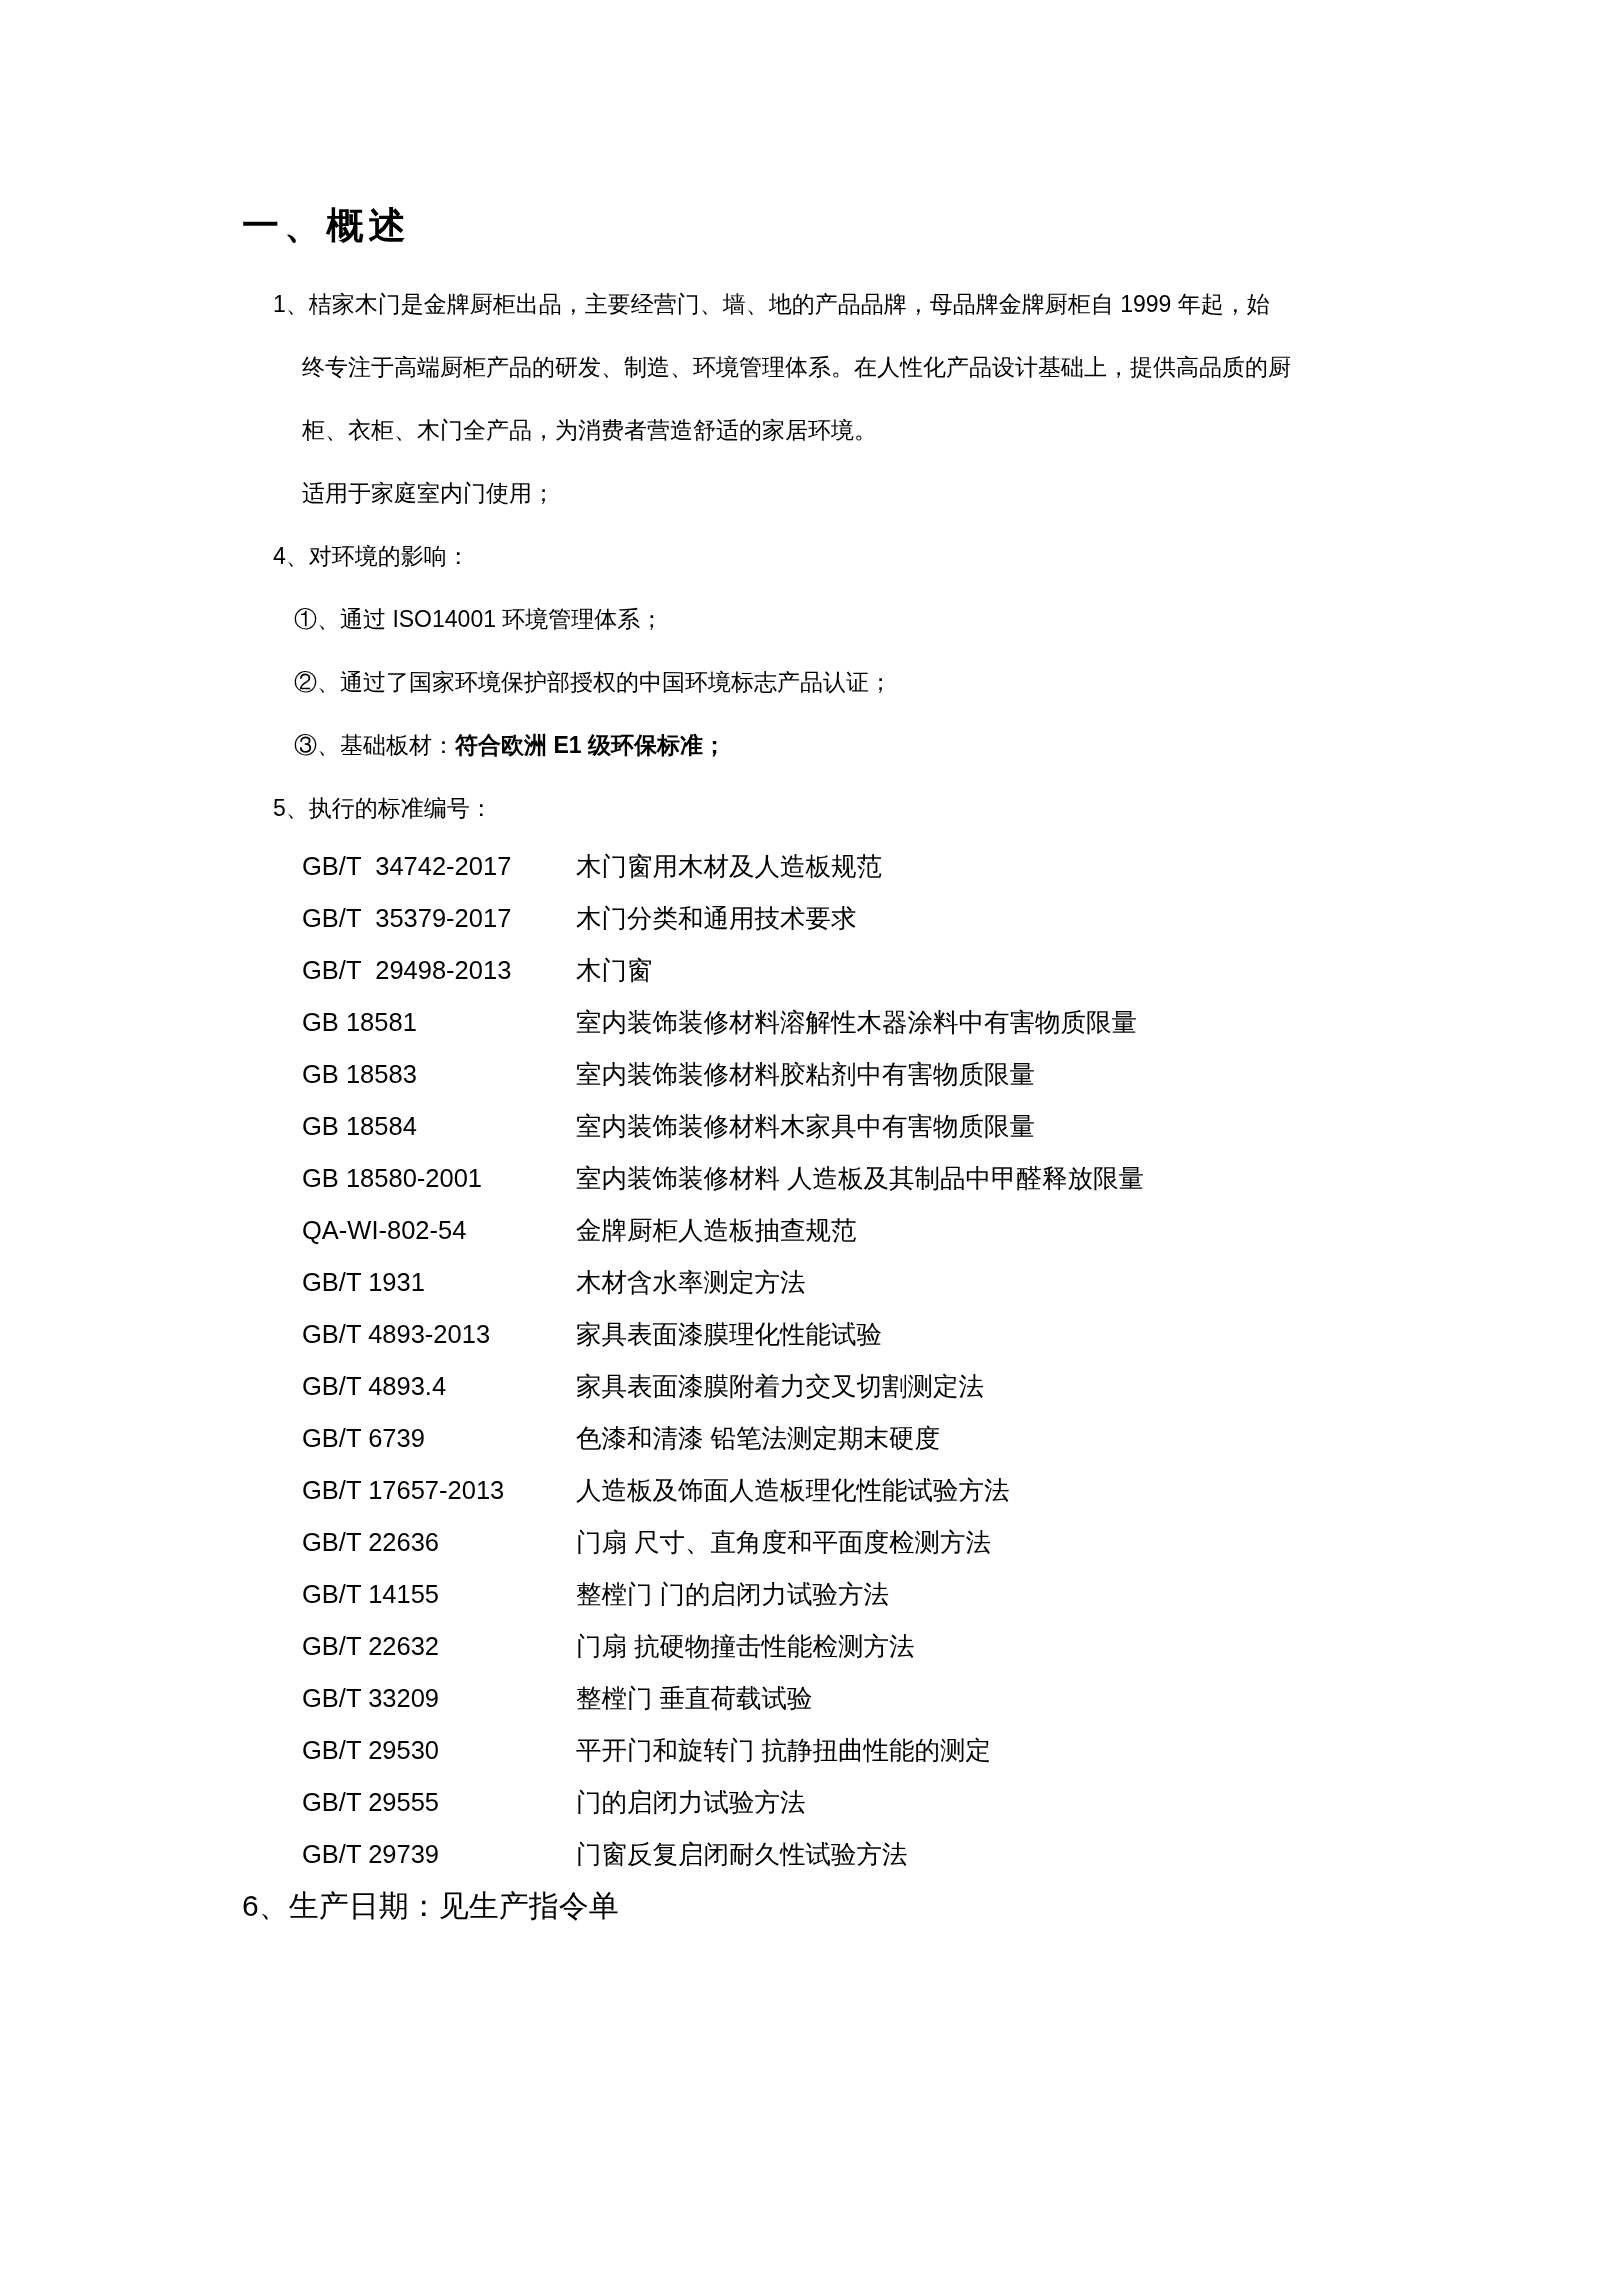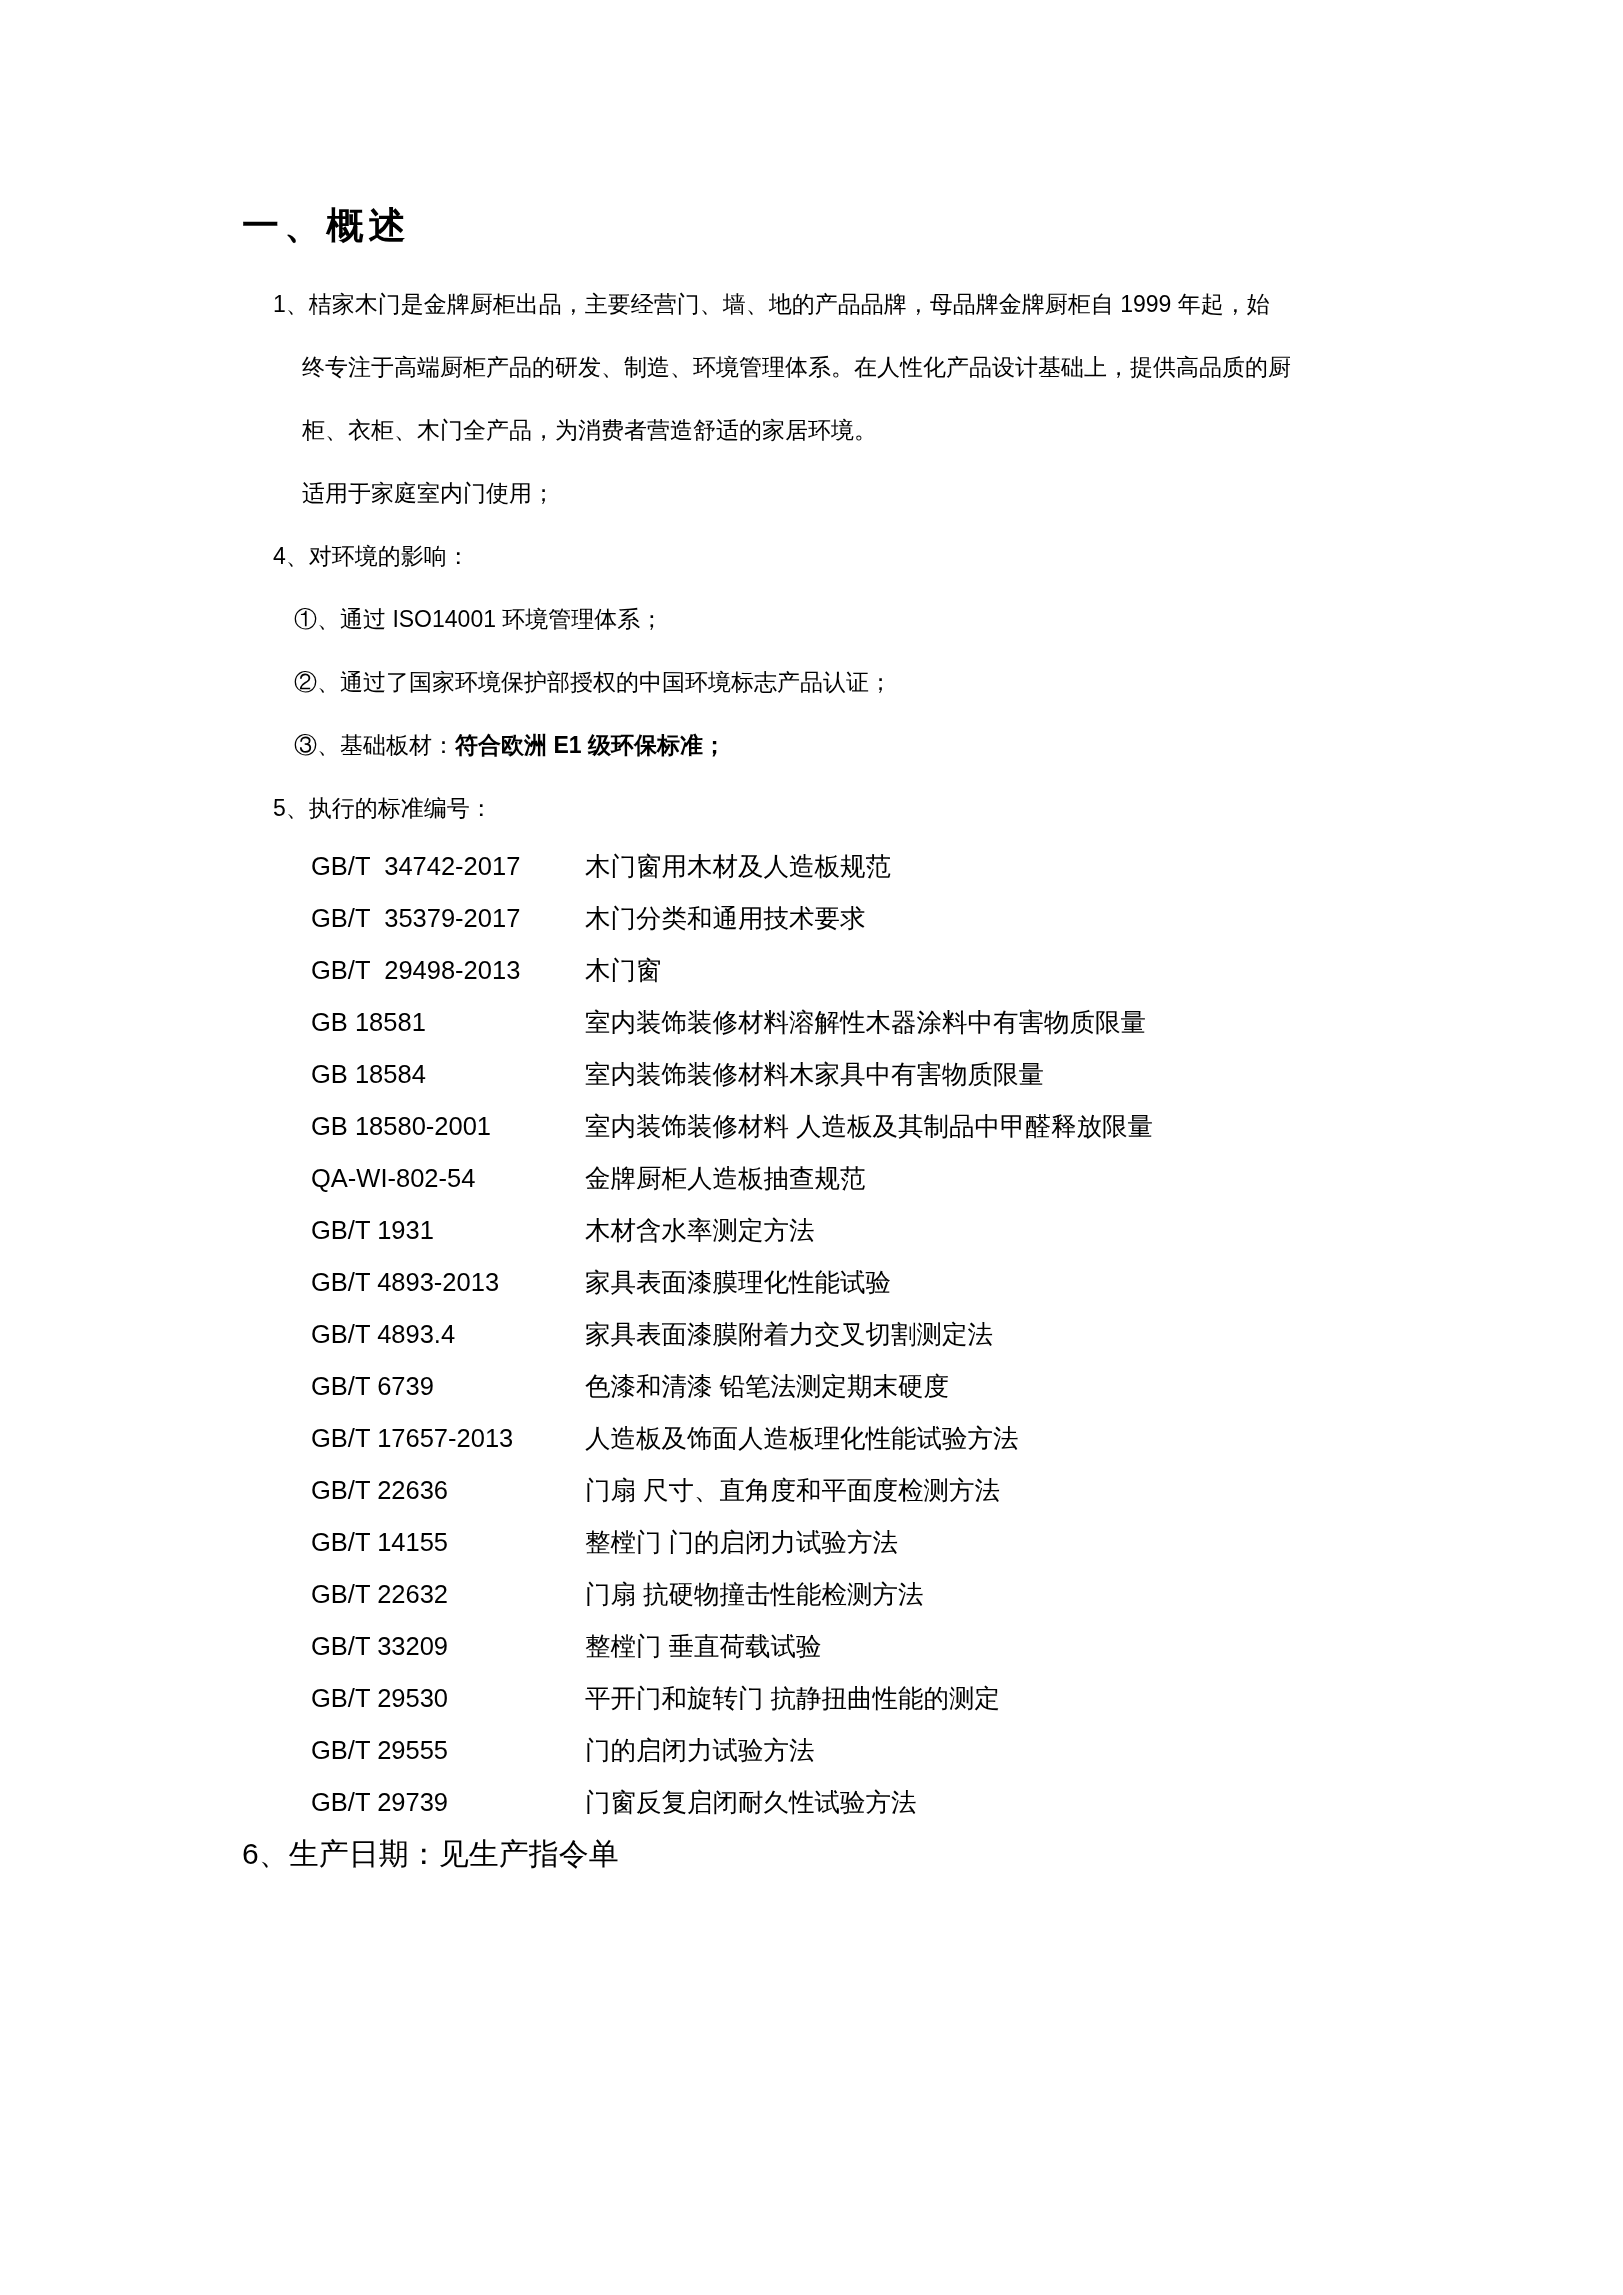--- a/index.html
+++ b/index.html
@@ -30,21 +30,21 @@
   .ind-circ { padding-left: 52px; }
   .bold { font-weight: bold; }
   .stds { }
   .std {
     display: flex;
     font-size: 25.5px;
     line-height: 52px;
     white-space: pre;
     padding-left: 60px;
   }
-  .std .code { min-width: 274px; flex: 0 0 auto; margin-left: 9px; }
+  .std .code { min-width: 274px; flex: 0 0 auto; }
   .std .name { flex: 0 0 auto; }
   .footer-line {
     font-size: 30px;
     line-height: 52px;
     white-space: pre;
   }
 </style>
 </head>
 <body>
 
@@ -62,20 +62,21 @@
     <div class="ln ind-circ"><span>②、通过了国家环境保护部授权的中国环境标志产品认证；</span></div>
     <div class="ln ind-circ"><span>③、基础板材：</span><span class="bold">符合欧洲 E1 级环保标准；</span></div>
     <div class="ln ind-num"><span>5、执行的标准编号：</span></div>
   </div>
 
   <div class="stds">
     <div class="std"><span class="code">GB/T  34742-2017</span><span class="name">木门窗用木材及人造板规范</span></div>
     <div class="std"><span class="code">GB/T  35379-2017</span><span class="name">木门分类和通用技术要求</span></div>
     <div class="std"><span class="code">GB/T  29498-2013</span><span class="name">木门窗</span></div>
     <div class="std"><span class="code">GB 18581</span><span class="name">室内装饰装修材料溶解性木器涂料中有害物质限量</span></div>
+    <div class="std"><span class="code">GB 18583</span><span class="name">室内装饰装修材料胶粘剂中有害物质限量</span></div>
     <div class="std"><span class="code">GB 18584</span><span class="name">室内装饰装修材料木家具中有害物质限量</span></div>
     <div class="std"><span class="code">GB 18580-2001</span><span class="name">室内装饰装修材料 人造板及其制品中甲醛释放限量</span></div>
     <div class="std"><span class="code">QA-WI-802-54</span><span class="name">金牌厨柜人造板抽查规范</span></div>
     <div class="std"><span class="code">GB/T 1931</span><span class="name">木材含水率测定方法</span></div>
     <div class="std"><span class="code">GB/T 4893-2013</span><span class="name">家具表面漆膜理化性能试验</span></div>
     <div class="std"><span class="code">GB/T 4893.4</span><span class="name">家具表面漆膜附着力交叉切割测定法</span></div>
     <div class="std"><span class="code">GB/T 6739</span><span class="name">色漆和清漆 铅笔法测定期末硬度</span></div>
     <div class="std"><span class="code">GB/T 17657-2013</span><span class="name">人造板及饰面人造板理化性能试验方法</span></div>
     <div class="std"><span class="code">GB/T 22636</span><span class="name">门扇 尺寸、直角度和平面度检测方法</span></div>
     <div class="std"><span class="code">GB/T 14155</span><span class="name">整樘门 门的启闭力试验方法</span></div>

